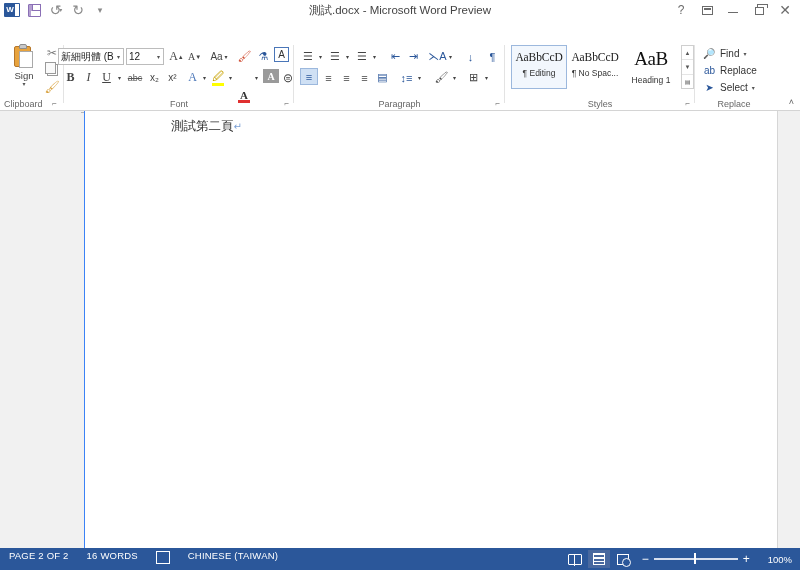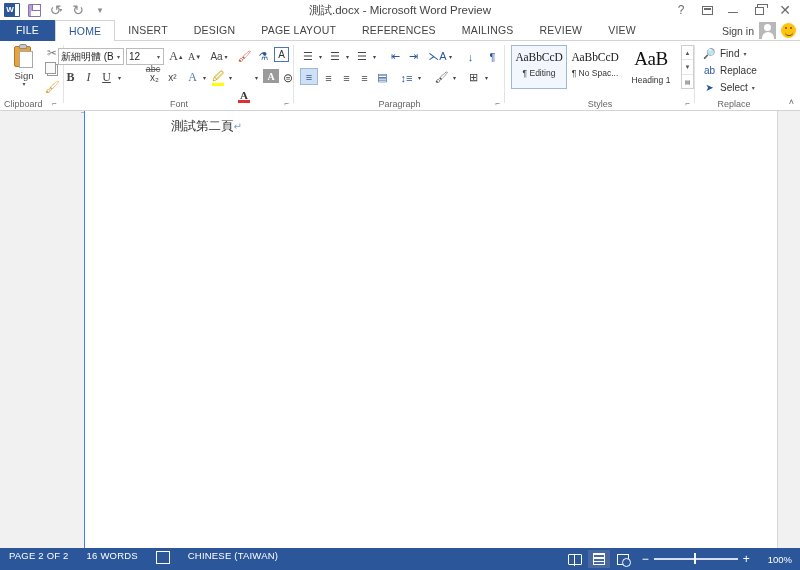--- a/index.html
+++ b/index.html
@@ -390,38 +390,20 @@
       <div class="winbtn">
         <div class="min-ico"></div>
       </div>
       <div class="winbtn">
         <div class="restore-ico"></div>
       </div>
       <div class="winbtn close">✕</div>
     </div>
   </div>
 
-  <div class="tabstrip">
-    <div class="tabs">
-      <div class="tab file">FILE</div>
-      <div class="tab active">HOME</div>
-      <div class="tab">INSERT</div>
-      <div class="tab">DESIGN</div>
-      <div class="tab">PAGE LAYOUT</div>
-      <div class="tab">REFERENCES</div>
-      <div class="tab">MAILINGS</div>
-      <div class="tab">REVIEW</div>
-      <div class="tab">VIEW</div>
-    </div>
-    <div class="signin-area">
-      <div class="signin-txt">Sign in</div>
-      <div class="avatar"></div>
-      <div class="smiley"></div>
-    </div>
-  </div>
 
   <div class="ribbon">
 
     <div class="rgroup" style="left:0; width:64px;">
       <div class="clip-paste">
         <div class="paste-ico">
           <div class="paste-board"></div>
           <div class="paste-clip"></div>
           <div class="paste-page"></div>
         </div>
@@ -473,21 +455,21 @@
       <div class="rbtn" style="left:-2px; top:28px; width:17px;">
         <span class="bld">B</span>
       </div>
       <div class="rbtn" style="left:16px; top:28px; width:17px;">
         <span class="itl">I</span>
       </div>
       <div class="rbtn" style="left:34px; top:28px; width:17px;">
         <span class="und">U</span>
       </div>
       <div class="rbtn" style="left:51px; top:28px; width:9px; font-size:6px;">▾</div>
-      <div class="rbtn" style="left:61px; top:19px; width:20px;margin-left:18px;">
+      <div class="rbtn" style="left:61px; top:28px; width:20px;">
         <span class="strk">abc</span>
       </div>
       <div class="rbtn" style="left:82px; top:28px; width:17px;">
         <span style="font-size:10px;">x₂</span>
       </div>
       <div class="rbtn" style="left:100px; top:28px; width:17px;">
         <span style="font-size:10px;">x²</span>
       </div>
       <div class="rbtn" style="left:121px; top:28px; width:15px; color:#4a76b8;">
         <span style="font-family:'Liberation Serif',serif;font-size:12px;">A</span>

